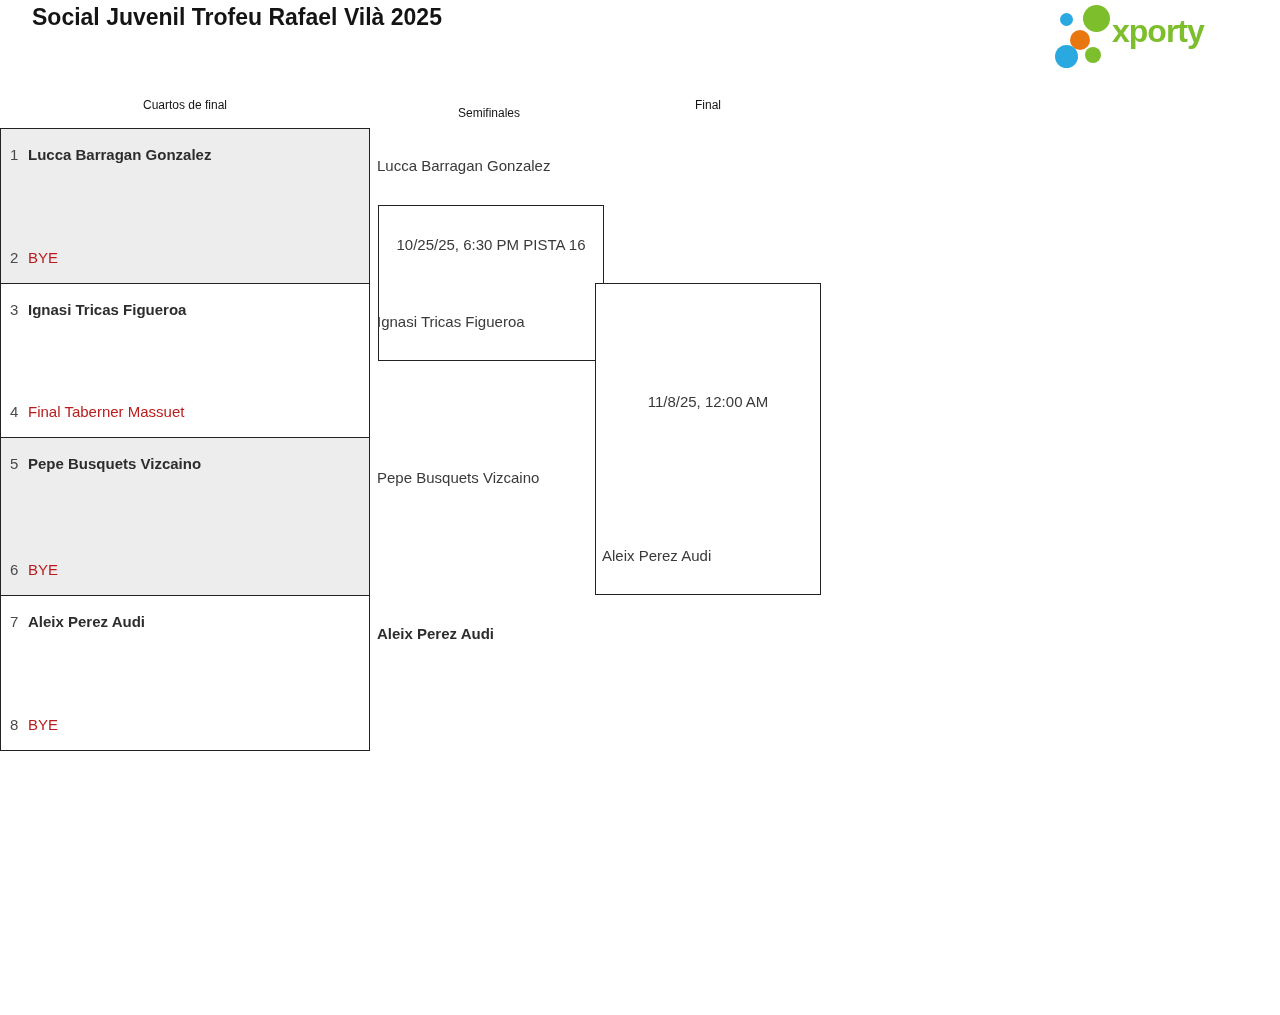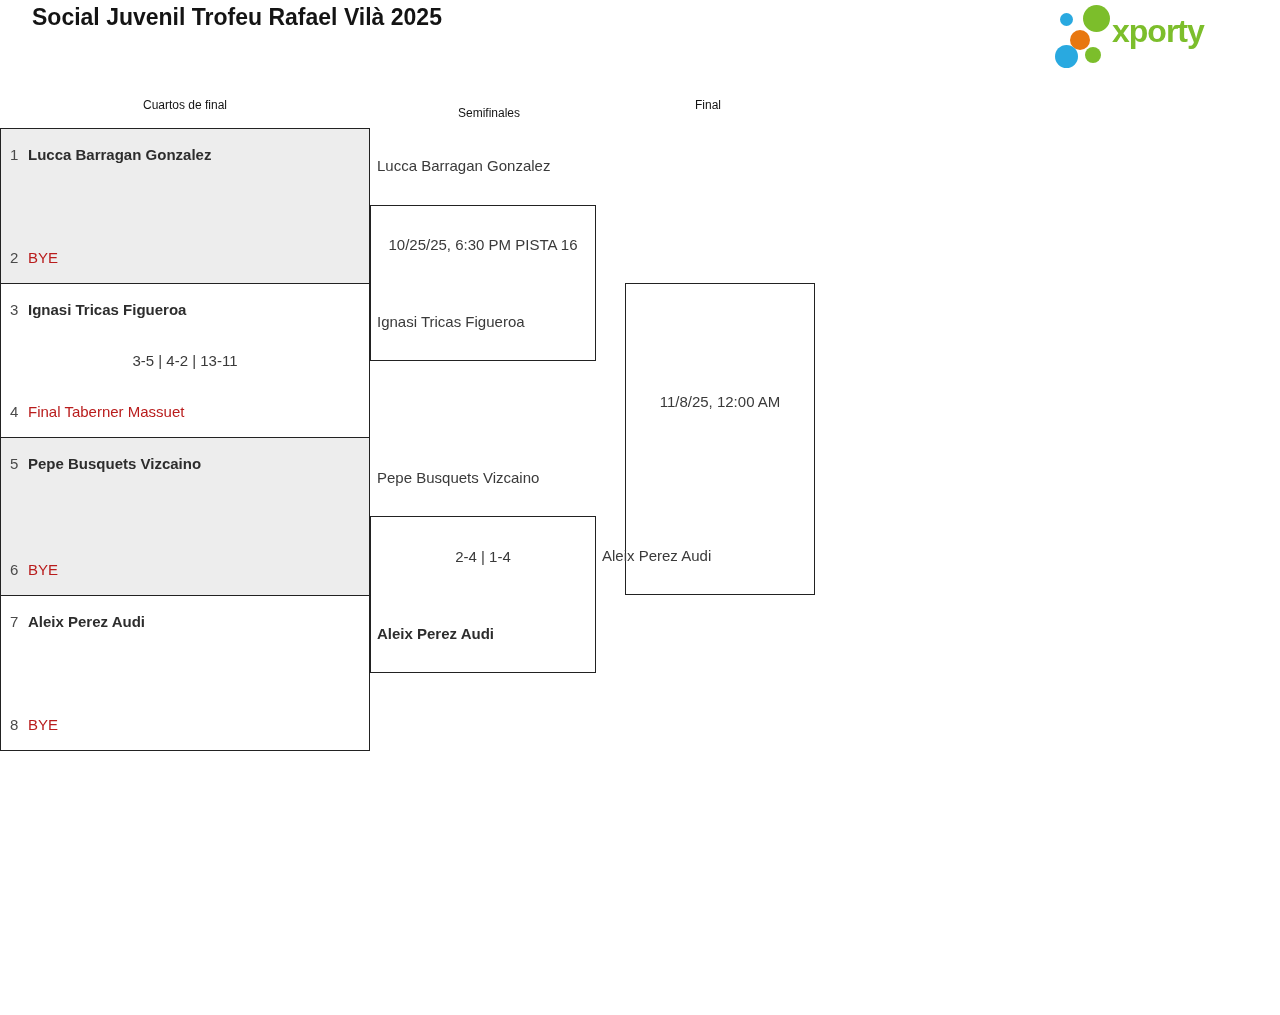--- a/index.html
+++ b/index.html
@@ -80,21 +80,20 @@
 
   <div class="match" style="left:0;top:283px;width:370px;height:155px;">
     <div class="slot qtop">
       <span class="seed">3</span>
       <span class="pname winner">Ignasi Tricas Figueroa</span>
     </div>
     <div class="slot qbottom">
       <span class="seed">4</span>
       <span class="pname">Final Taberner Massuet</span>
     </div>
-    <div class="center-text ct-mid">3-5 | 4-2 | 13-11</div>
   </div>
 
   <div class="match shaded" style="left:0;top:437px;width:370px;height:159px;">
     <div class="slot qtop">
       <span class="seed">5</span>
       <span class="pname winner">Pepe Busquets Vizcaino</span>
     </div>
     <div class="slot qbottom">
       <span class="seed">6</span>
       <span class="pname">BYE</span>
@@ -107,31 +106,28 @@
       <span class="seed">7</span>
       <span class="pname winner">Aleix Perez Audi</span>
     </div>
     <div class="slot qbottom">
       <span class="seed">8</span>
       <span class="pname">BYE</span>
     </div>
     <div class="center-text ct-mid"></div>
   </div>
 
-  <div class="match" style="left:370px;top:205px;width:226px;height:156px;">
+  <div class="match" style="left:378px;top:205px;width:226px;height:156px;">
     <div class="center-text" style="top:31px;">10/25/25, 6:30 PM PISTA 16</div>
   </div>
   <div class="adv-label" style="left:377px;top:158px;">Lucca Barragan Gonzalez</div>
   <div class="adv-label" style="left:377px;top:314px;">Ignasi Tricas Figueroa</div>
 
-  <div class="match" style="left:370px;top:516px;width:226px;height:157px;">
-    <div class="center-text" style="top:32px;">2-4 | 1-4</div>
-  </div>
   <div class="adv-label" style="left:377px;top:470px;">Pepe Busquets Vizcaino</div>
   <div class="adv-label winner" style="left:377px;top:626px;">Aleix Perez Audi</div>
 
-  <div class="match" style="left:625px;top:283px;width:190px;height:312px;padding-left:16px;">
+  <div class="match" style="left:595px;top:283px;width:226px;height:312px;padding-left:16px;">
     <div class="center-text" style="top:110px;">11/8/25, 12:00 AM</div>
   </div>
   <div class="adv-label" style="left:602px;top:237px;"></div>
   <div class="adv-label" style="left:602px;top:548px;">Aleix Perez Audi</div>
 
 </div>
 
 </body></html>

